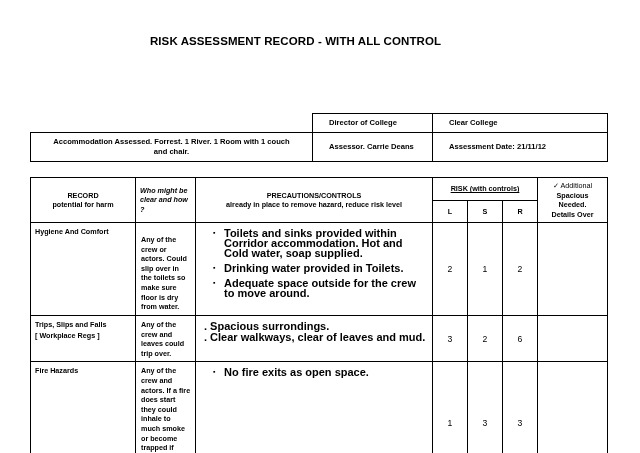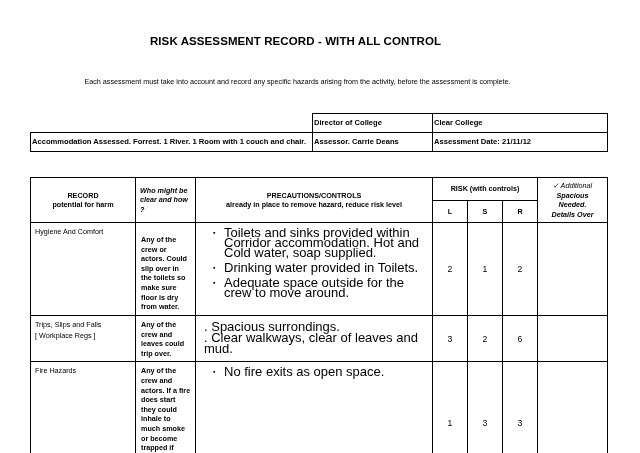--- a/index.html
+++ b/index.html
@@ -54,32 +54,33 @@
     left: 30px;
     top: 113px;
     width: 577px;
     border-collapse: collapse;
     table-layout: fixed;
   }
   .info-table td {
     border: 1px solid #000000;
     font-size: 7.6px;
     font-weight: bold;
-    padding: 4px 1px;
+    padding: 4px 16px;
     vertical-align: middle;
     line-height: 10px;
   }
   .info-table td.blank-cell {
     border: none;
   }
   .info-table td.desc-cell {
     border-left: 1px solid #000;
     border-bottom: 1px solid #000;
     border-top: 1px solid #000;
     border-right: 1px solid #000;
+    text-align: center;
   }
   .col-desc { width: 282px; }
   .col-role { width: 120px; }
   .col-val  { width: 175px; }
 
   
   .main-table {
     position: absolute;
     left: 30px;
     top: 177px;
@@ -108,49 +109,50 @@
   .th-hazard .h-main { display: block; }
   .th-hazard .h-sub  { display: block; }
   .th-prec .p-main { display: block; }
   .th-prec .p-sub  { display: block; }
   .th-who .w-line { display: block; }
 
   .risk-group-label {
     font-size: 7.2px;
     font-weight: bold;
     text-align: center;
+    text-decoration: underline;
   }
   .lsr-head {
     font-size: 7.4px;
     font-weight: normal;
     text-align: center;
     vertical-align: middle;
   }
-  .th-add .add-line { display: block; font-style: italic; }
+  .th-add .add-line { display: block; }
 
   
   td.cell-hazard {
     font-size: 7.2px;
-    font-weight: normal;
+    font-weight: bold;
     line-height: 10.5px;
     padding-top: 4px;
     padding-left: 4px;
   }
   td.cell-hazard .hz-line { display: block; }
   td.cell-who {
     font-size: 7.2px;
     font-weight: bold;
     line-height: 9.6px;
     padding-top: 12px;
     padding-left: 5px;
   }
   td.cell-who.tight { padding-top: 4px; }
   td.cell-prec {
-    font-size: 13px;
-    font-weight: normal;
+    font-size: 11px;
+    font-weight: bold;
     line-height: 10px;
     padding-top: 5px;
     padding-left: 6px;
   }
   td.cell-risk {
     font-size: 8.6px;
     font-weight: normal;
     text-align: center;
     vertical-align: middle;
     padding: 0;
@@ -185,21 +187,20 @@
 </style>
 </head>
 <body>
 
 <div class="page">
 
   <h1 class="doc-title">
     <span class="line1">RISK ASSESSMENT RECORD - WITH ALL CONTROL</span>
   </h1>
 
-  <p class="intro">Each assessment must take into account and record any specific hazards arising from the activity, before the assessment is complete.</p>
 
   <table class="info-table">
     <colgroup>
       <col class="col-desc">
       <col class="col-role">
       <col class="col-val">
     </colgroup>
     <tbody>
       <tr>
         <td class="blank-cell"></td>

